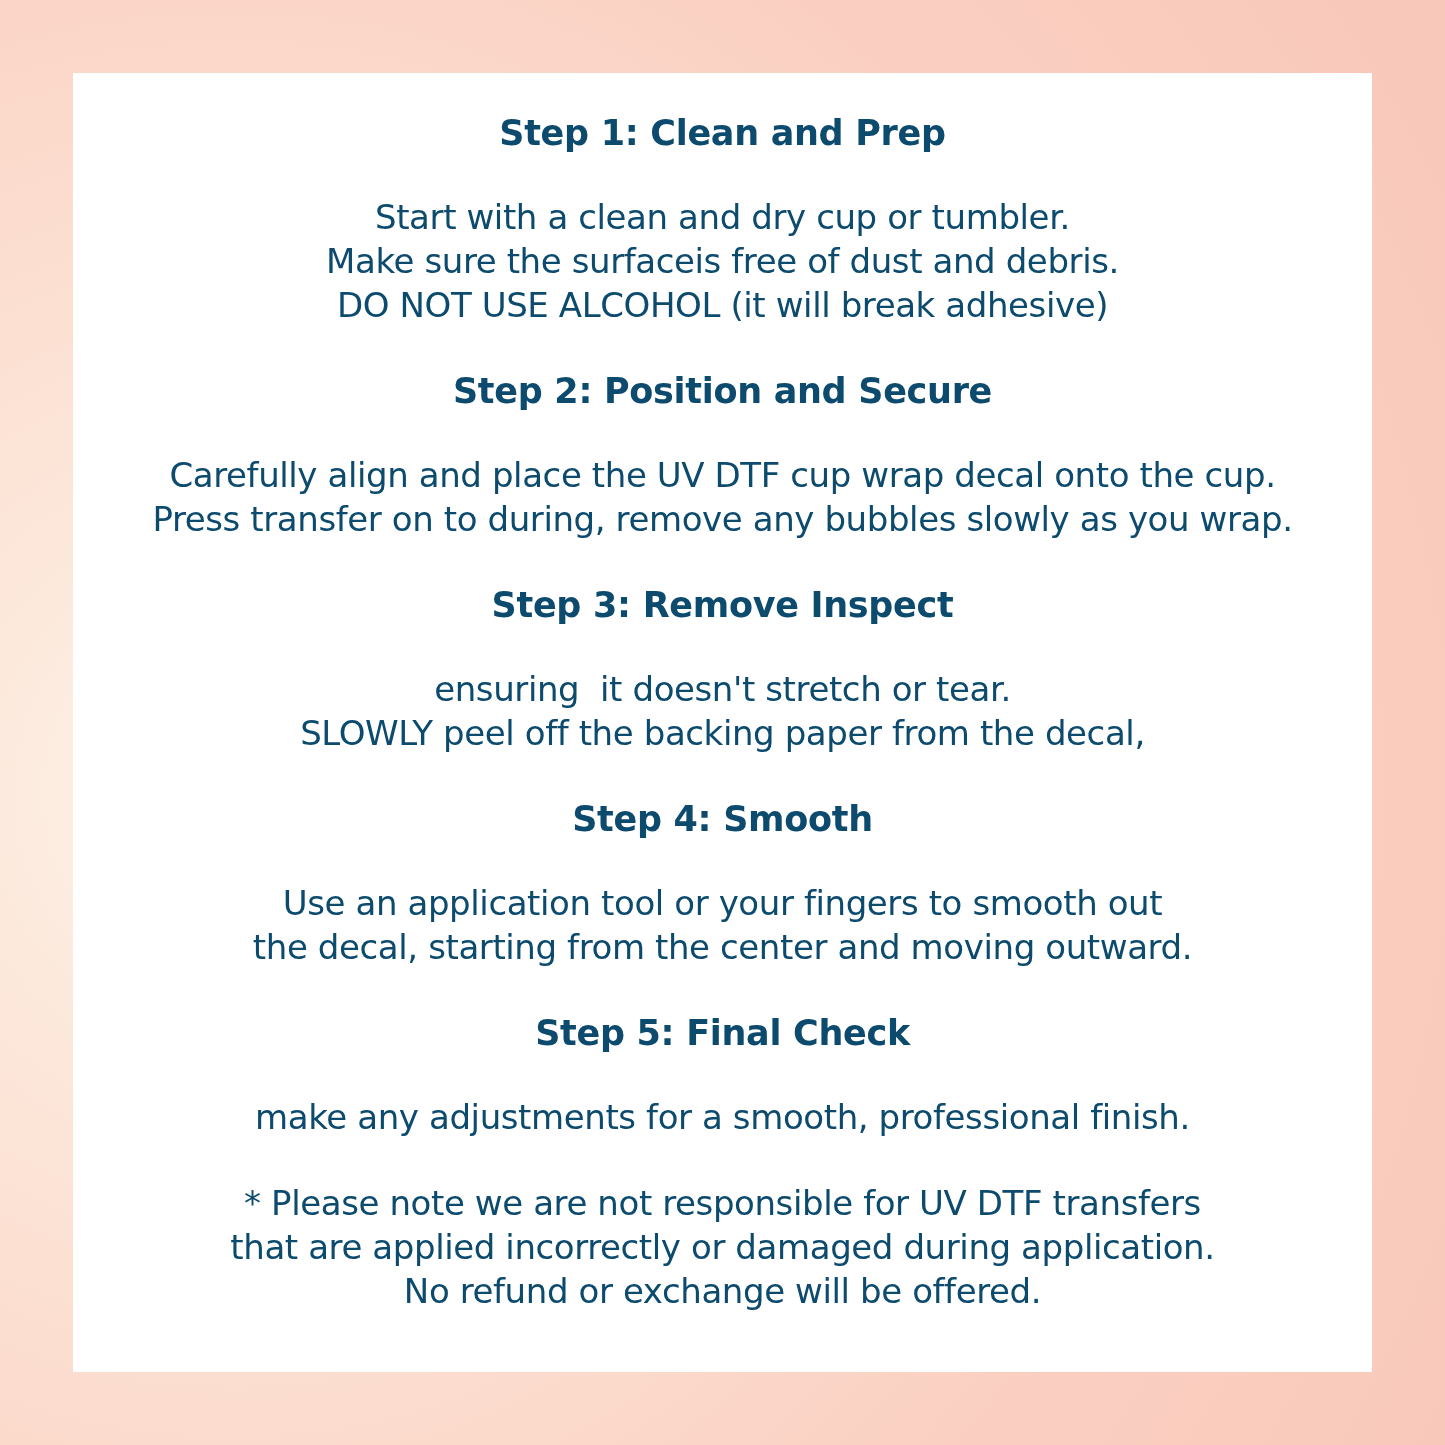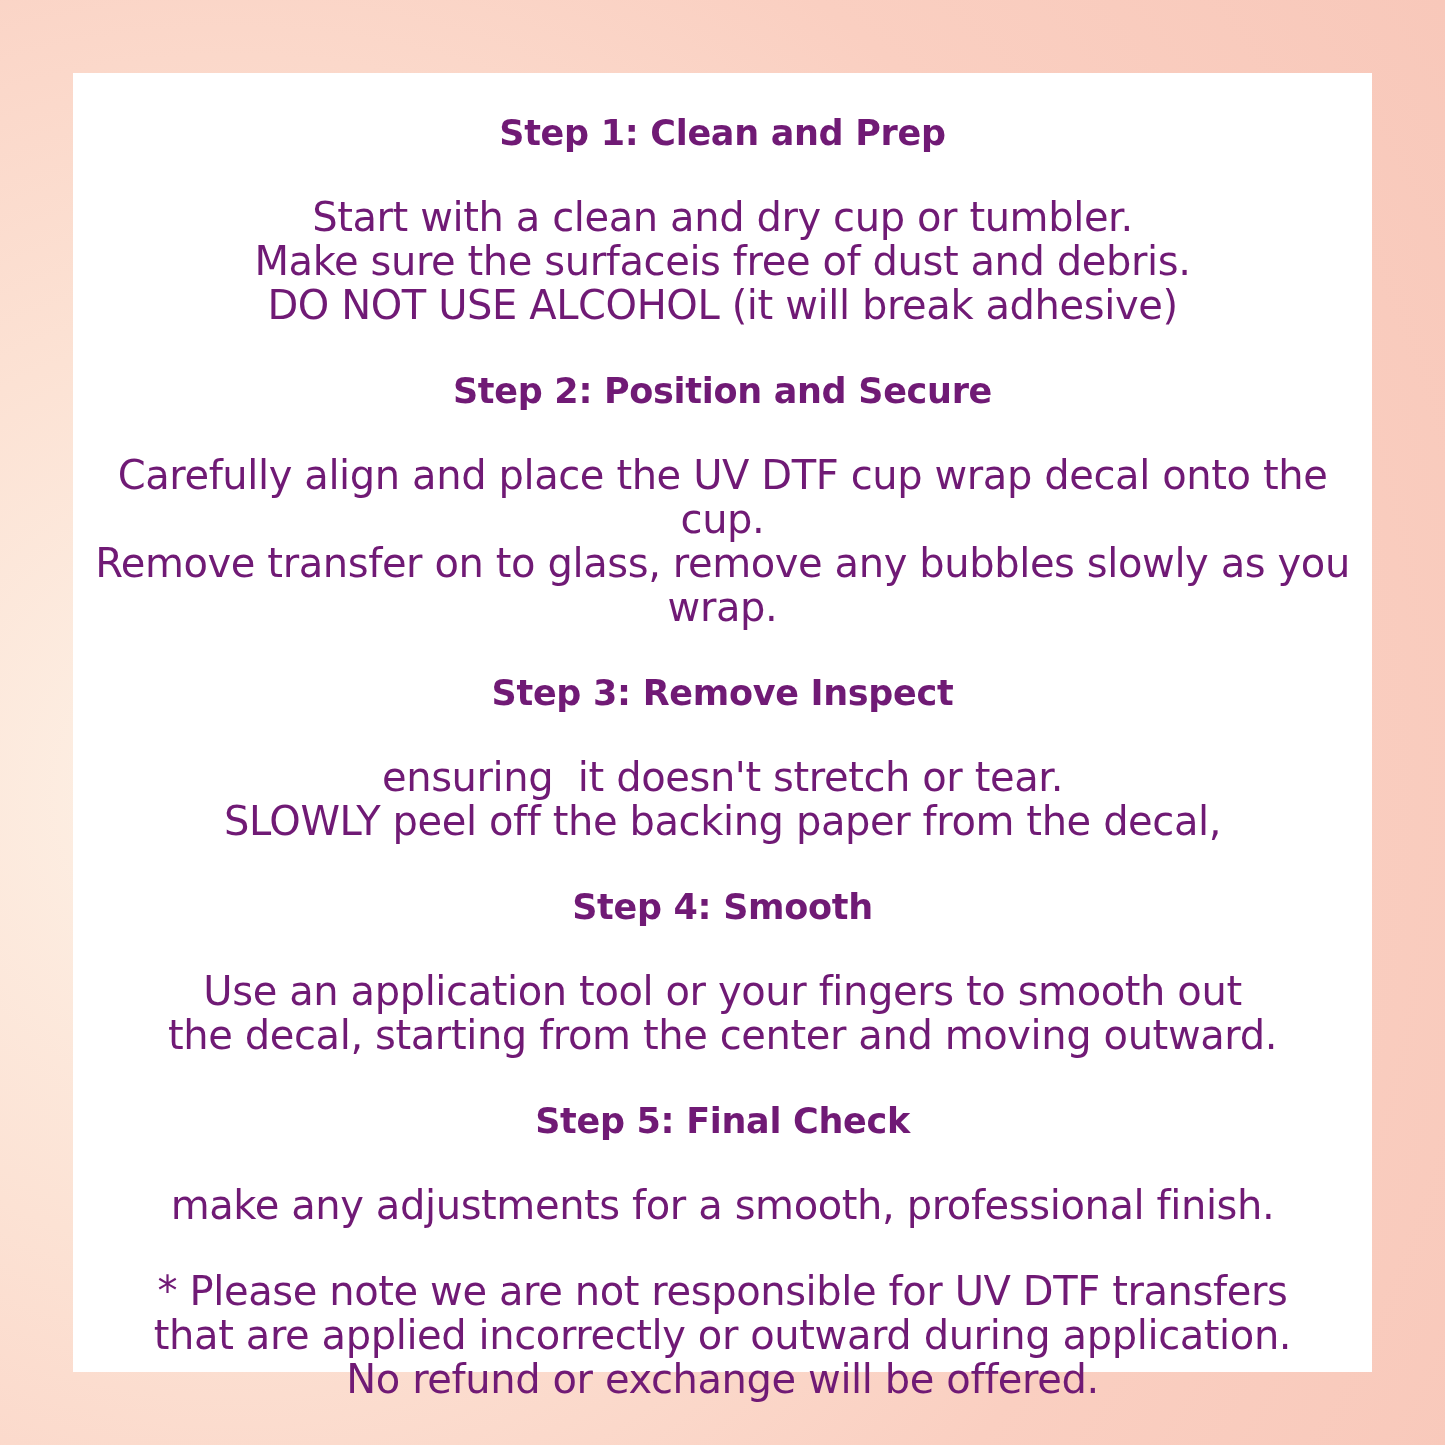--- a/index.html
+++ b/index.html
@@ -39,51 +39,51 @@
   .step-heading {
     font-size: 35px;
     font-weight: 700;
     line-height: 44px;
     letter-spacing: -0.3px;
     margin-bottom: 40px;
     white-space: pre-wrap;
   }
 
   .line {
-    font-size: 40px;
+    font-size: 34px;
     font-weight: 400;
     line-height: 44px;
     letter-spacing: -0.4px;
     white-space: pre-wrap;
   }
 
   .line strong,
   .disclaimer .line {
     font-weight: 400;
   }
 
   .disclaimer { margin-bottom: 16px; }
 </style>
 </head>
 <body>
 
 <div class="page">
-  <div class="card" style="background: rgb(255, 255, 255); color: #701a75;">
+  <div class="card" style="background: rgb(255, 255, 255); color: #0c4a6e;">
 
     <div class="section">
       <div class="step-heading">Step 1: Clean and Prep</div>
       <div class="line">Start with a clean and dry cup or tumbler.</div>
       <div class="line">Make sure the surfaceis free of dust and debris.</div>
       <div class="line"><strong>DO NOT USE ALCOHOL</strong><span> (it will break adhesive)</span></div>
     </div>
 
     <div class="section">
       <div class="step-heading">Step 2: Position and Secure</div>
       <div class="line">Carefully align and place the UV DTF cup wrap decal onto the cup.</div>
-      <div class="line">Remove transfer on to glass, remove any bubbles slowly as you wrap.</div>
+      <div class="line">Press transfer on to during, remove any bubbles slowly as you wrap.</div>
     </div>
 
     <div class="section">
       <div class="step-heading">Step 3: Remove Inspect</div>
       <div class="line">ensuring  it doesn't stretch or tear.</div>
       <div class="line">SLOWLY peel off the backing paper from the decal,</div>
     </div>
 
     <div class="section">
       <div class="step-heading">Step 4: Smooth</div>
@@ -91,18 +91,18 @@
       <div class="line">the decal, starting from the center and moving outward.</div>
     </div>
 
     <div class="section">
       <div class="step-heading">Step 5: Final Check</div>
       <div class="line">make any adjustments for a smooth, professional finish.</div>
     </div>
 
     <div class="section disclaimer">
       <div class="line">* Please note we are not responsible for UV DTF transfers</div>
-      <div class="line">that are applied incorrectly or outward during application.</div>
+      <div class="line">that are applied incorrectly or damaged during application.</div>
       <div class="line">No refund or exchange will be offered.</div>
     </div>
 
   </div>
 </div>
 
 </body></html>

